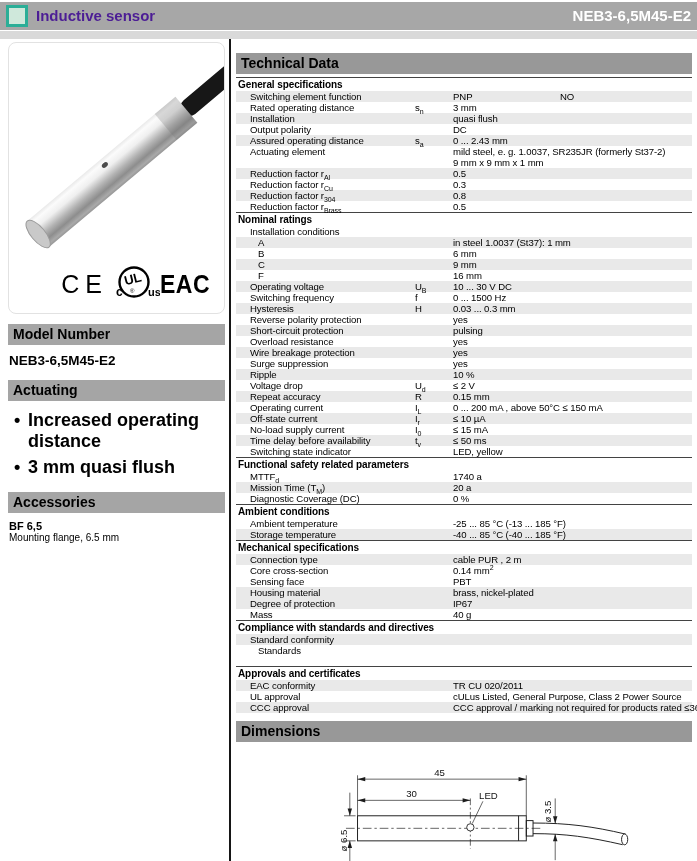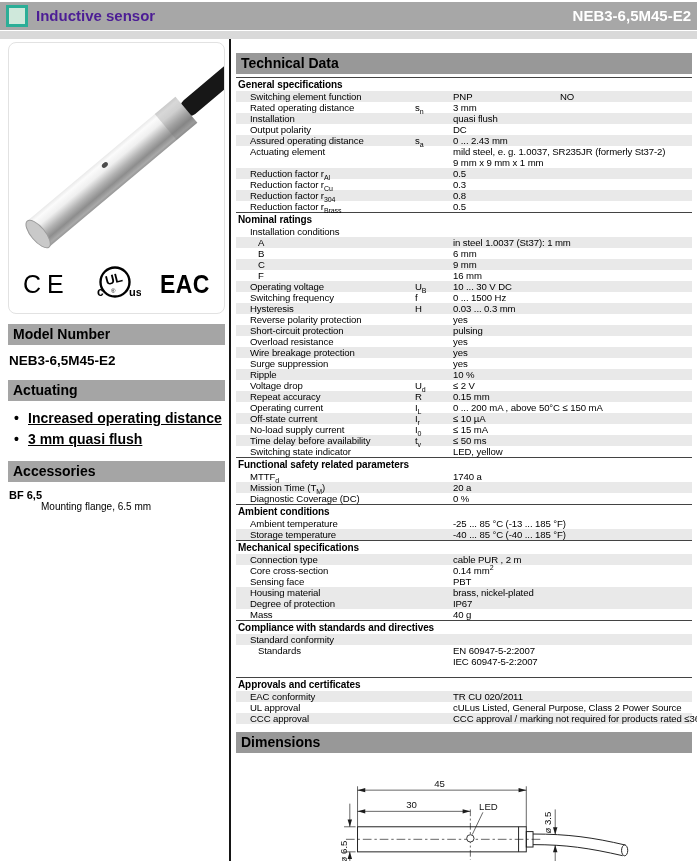--- a/index.html
+++ b/index.html
@@ -13,31 +13,31 @@
   .banner-title { position:absolute; left:36px; top:5px; font-size:15px; font-weight:bold; color:#4c1d95; }
   .banner-model { position:absolute; right:6px; top:5px; font-size:15px; font-weight:bold; color:#fff; }
   .substrip { position:absolute; top:31px; left:0; width:697px; height:8px; background:#d9d9d9; }
   .vdivider { position:absolute; left:229px; top:39px; bottom:0; width:2px; background:#161616; }
 
   
   .leftcol { position:absolute; left:8px; top:42px; width:217px; }
   .photo-box { position:relative; width:100%; height:272px; background:#fff;
                border:1px solid #e2e2e2; border-radius:8px; overflow:hidden; }
   .marks-row { position:absolute; left:0; right:0; bottom:8px; display:flex;
-               justify-content:space-between; align-items:center; padding:0 14px; }
+               justify-content:flex-end; align-items:center; padding:0 14px; }
   .ce-text { font-size:25px; letter-spacing:6px; font-weight:400; }
   .eac-text { font-size:23px; font-weight:bold; transform:scaleY(1.12); letter-spacing:0.5px; }
 
   .side-heading { background:#a5a5a5; font-size:14px; font-weight:bold; padding:2px 5px 3px 5px; }
   .model-value { font-size:13.5px; font-weight:bold; padding:8px 1px 0 1px; }
   .features-list { padding:8px 0 0 4px; }
-  .feature-item { font-size:14px; font-weight:bold; padding:1px 0 4px 16px; position:relative;text-decoration:underline; }
+  .feature-item { font-size:18px; font-weight:bold; padding:1px 0 4px 16px; position:relative; }
   .feature-item::before { content:"•"; position:absolute; left:2px; }
   .acc-name { font-size:11px; font-weight:bold; padding:7px 1px 0 1px; }
-  .acc-desc { font-size:10px; padding:0 1px;margin-left:32px; }
+  .acc-desc { font-size:10px; padding:0 1px; }
   .mt10 { margin-top:10px; } .mt12 { margin-top:12px; }
 
   
   .rightcol { position:absolute; left:236px; top:53px; width:456px; }
   .main-heading { background:#989898; font-size:14px; font-weight:bold; padding:2px 5px 3px 5px; }
   .td-table { margin-top:3px; }
   .sec-title { font-size:10px; font-weight:bold; border-top:1px solid #434343;
                padding:1px 0 0 2px; line-height:12px; letter-spacing:-0.1px; }
   .sec-gap { height:10px; }
   .trow { display:grid; grid-template-columns:179px 38px 239px; font-size:9.6px;
@@ -340,21 +340,20 @@
       </div>
       <div class="sec-title">Compliance with standards and directives</div>
       <div class="trow shaded">
         <div class="cell lbl ind1">Standard conformity</div>
         <div class="cell sym"></div>
         <div class="cell val"></div>
       </div>
       <div class="trow">
         <div class="cell lbl ind2">Standards</div>
         <div class="cell sym"></div>
-        <div class="cell val">EN 60947-5-2:2007<div class="val-l2">IEC 60947-5-2:2007</div></div>
       </div>
       <div class="sec-gap"></div>
       <div class="sec-title">Approvals and certificates</div>
       <div class="trow shaded">
         <div class="cell lbl ind1">EAC conformity</div>
         <div class="cell sym"></div>
         <div class="cell val">TR CU 020/2011</div>
       </div>
       <div class="trow">
         <div class="cell lbl ind1">UL approval</div>

